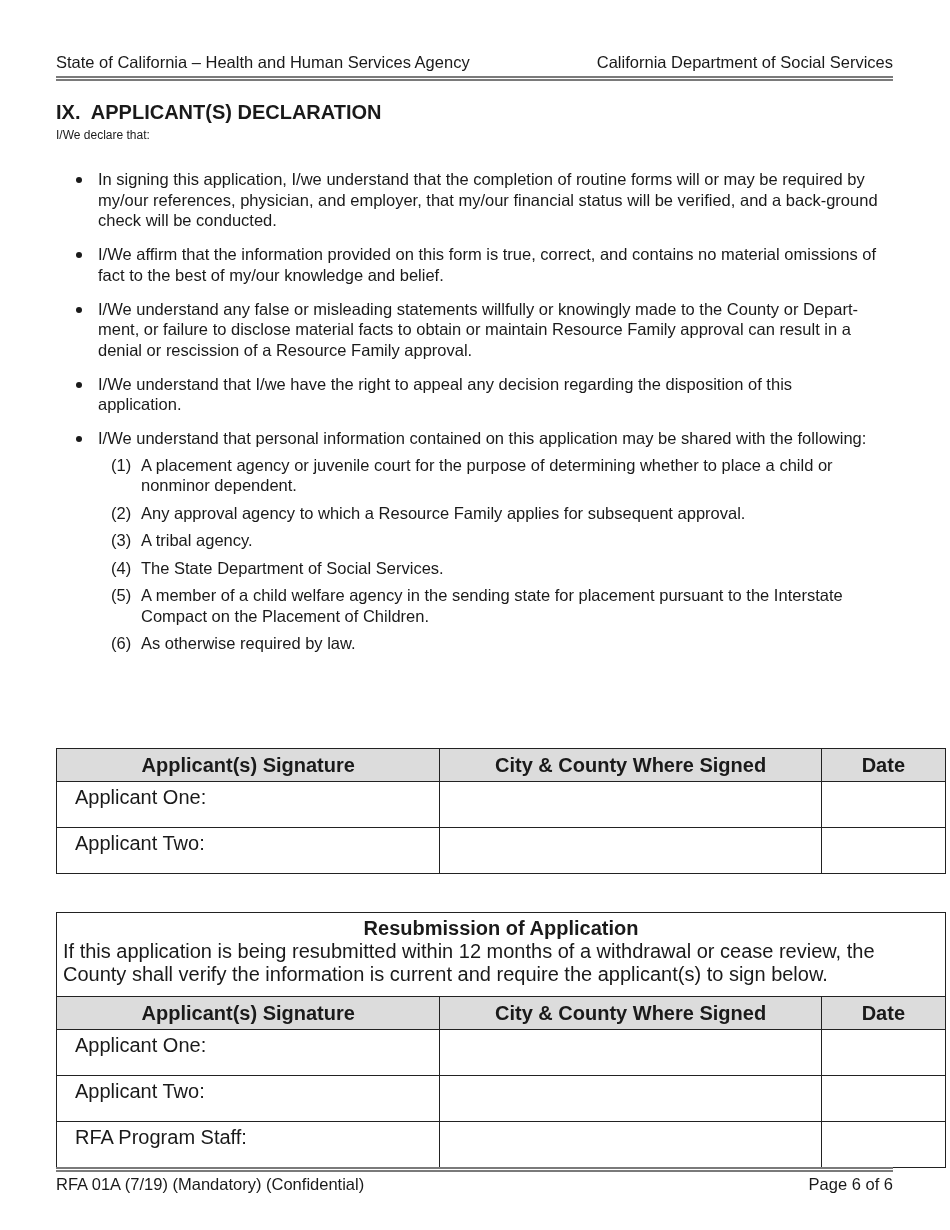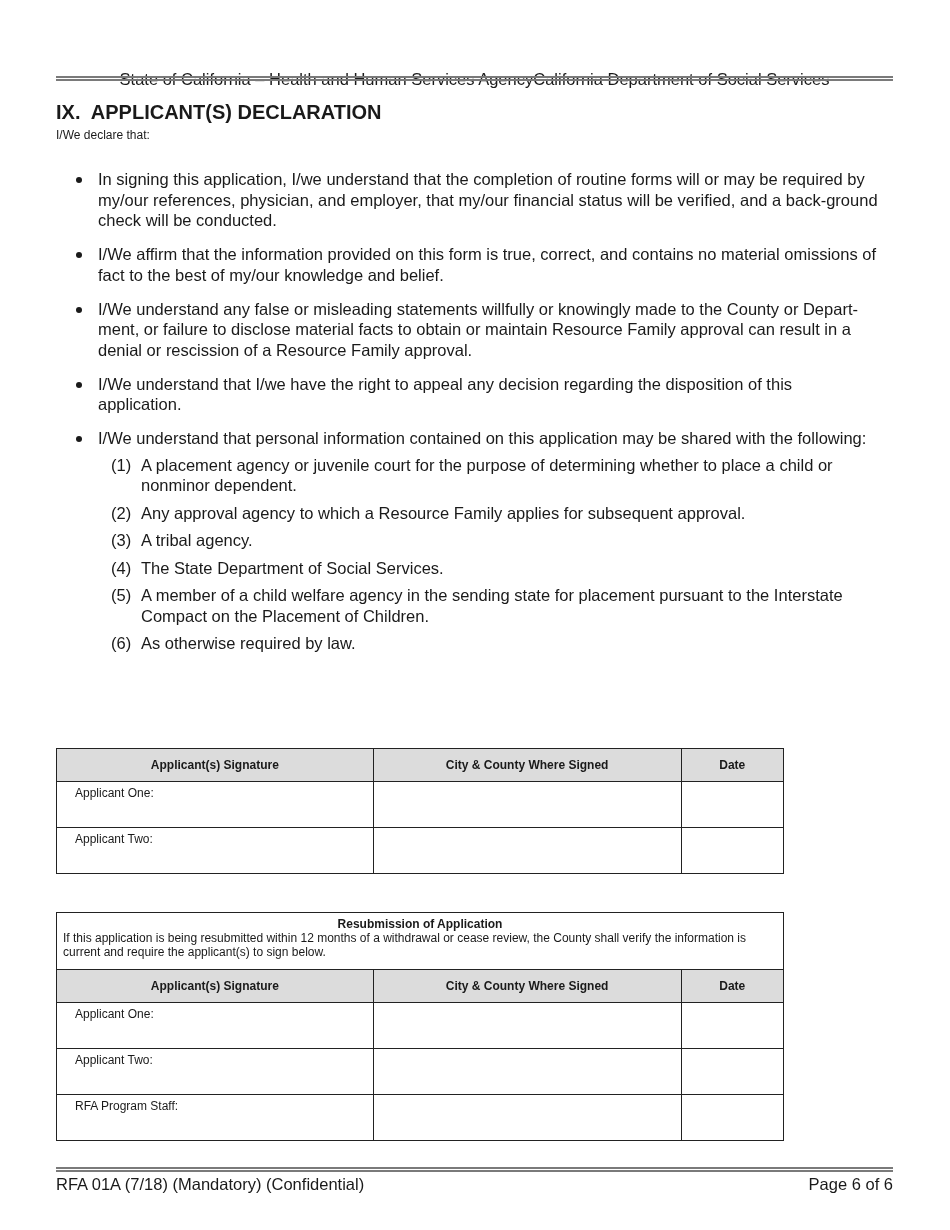--- a/index.html
+++ b/index.html
@@ -1,33 +1,33 @@
 <!DOCTYPE html>
 <html><head>
 <meta charset="utf-8">
 <style>
   html, body { margin: 0; padding: 0; background: #ffffff; }
   body {
     width: 950px; height: 1230px; position: relative; overflow: hidden;
     font-family: "Liberation Sans", sans-serif; color: #1a1a1a; font-size: 16px;
   }
   .page { position: absolute; left: 56px; top: 0; width: 837px; }
-  .hdr { position: absolute; top: 52px; left: 0; width: 837px; display: flex; justify-content: center; font-size: 16.5px; line-height: 20px; margin-top: 17px; }
+  .hdr { position: absolute; top: 52px; left: 0; width: 837px; display: flex; justify-content: space-between; font-size: 16.5px; line-height: 20px; }
   .rule { position: absolute; left: 0; width: 837px; height: 5px; border-top: 2px solid #7a7a7a; border-bottom: 2px solid #7a7a7a; box-sizing: border-box; }
   .rule.top { top: 76px; }
   .rule.bot { top: 1167px; }
   .sec-title { position: absolute; top: 101px; left: 0; font-weight: bold; font-size: 20px; }
   .intro { position: absolute; top: 128px; left: 0; font-size: 12px; }
   ul.bullets { position: absolute; top: 169px; left: 0; width: 837px; margin: 0; padding: 0; list-style: none; }
   ul.bullets li { position: relative; padding-left: 42px; font-size: 16.5px; line-height: 20.5px; margin-bottom: 13.5px; }
   ul.bullets li .dot { position: absolute; left: 20px; top: 8px; width: 6px; height: 6px; border-radius: 50%; background: #1a1a1a; }
   ol.sub { margin: 6px 0 0 0; padding: 0; list-style: none; }
   ol.sub li { padding-left: 43px; margin-bottom: 7px; position: relative; }
   ol.sub li .num { position: absolute; left: 13px; top: 0; }
-  table { border-collapse: collapse; width: 728px; font-size: 12px; position: absolute; left: 0; }
+  table { border-collapse: collapse; width: 890px; font-size: 20px; position: absolute; left: 0; }
   td, th { border: 1.5px solid #222; padding: 0; vertical-align: top; }
   th { background: #dcdcdc; font-weight: bold; height: 32px; vertical-align: middle; text-align: center; }
   td.label { padding: 4px 18px; height: 37px; }
   .t1 { top: 748px; }
   .t2 { top: 912px; }
   .resub-head { text-align: left; padding: 4px 6px 10px 6px; font-weight: normal; background: #fff; height: auto; }
   .resub-head .title { display: block; text-align: center; font-weight: bold; }
   .ftr { position: absolute; top: 1175px; left: 0; width: 837px; display: flex; justify-content: space-between; font-size: 16.5px; }
   .ftr b { font-weight: normal; margin-top: 34px; }
 </style>
@@ -118,17 +118,17 @@
     <tr>
       <td class="label">RFA Program Staff:</td>
       <td></td>
       <td></td>
     </tr>
   </tbody>
     </table>
 
   <div class="rule bot"></div>
   <div class="ftr">
-    <span><span>RFA 01A (7/18)</span> <b>(Mandatory) (Confidential)</b></span>
+    <span><span>RFA 01A (7/19)</span> <b>(Mandatory) (Confidential)</b></span>
     <span>Page 6 of 6</span>
   </div>
 
 </div>
 
 </body></html>

